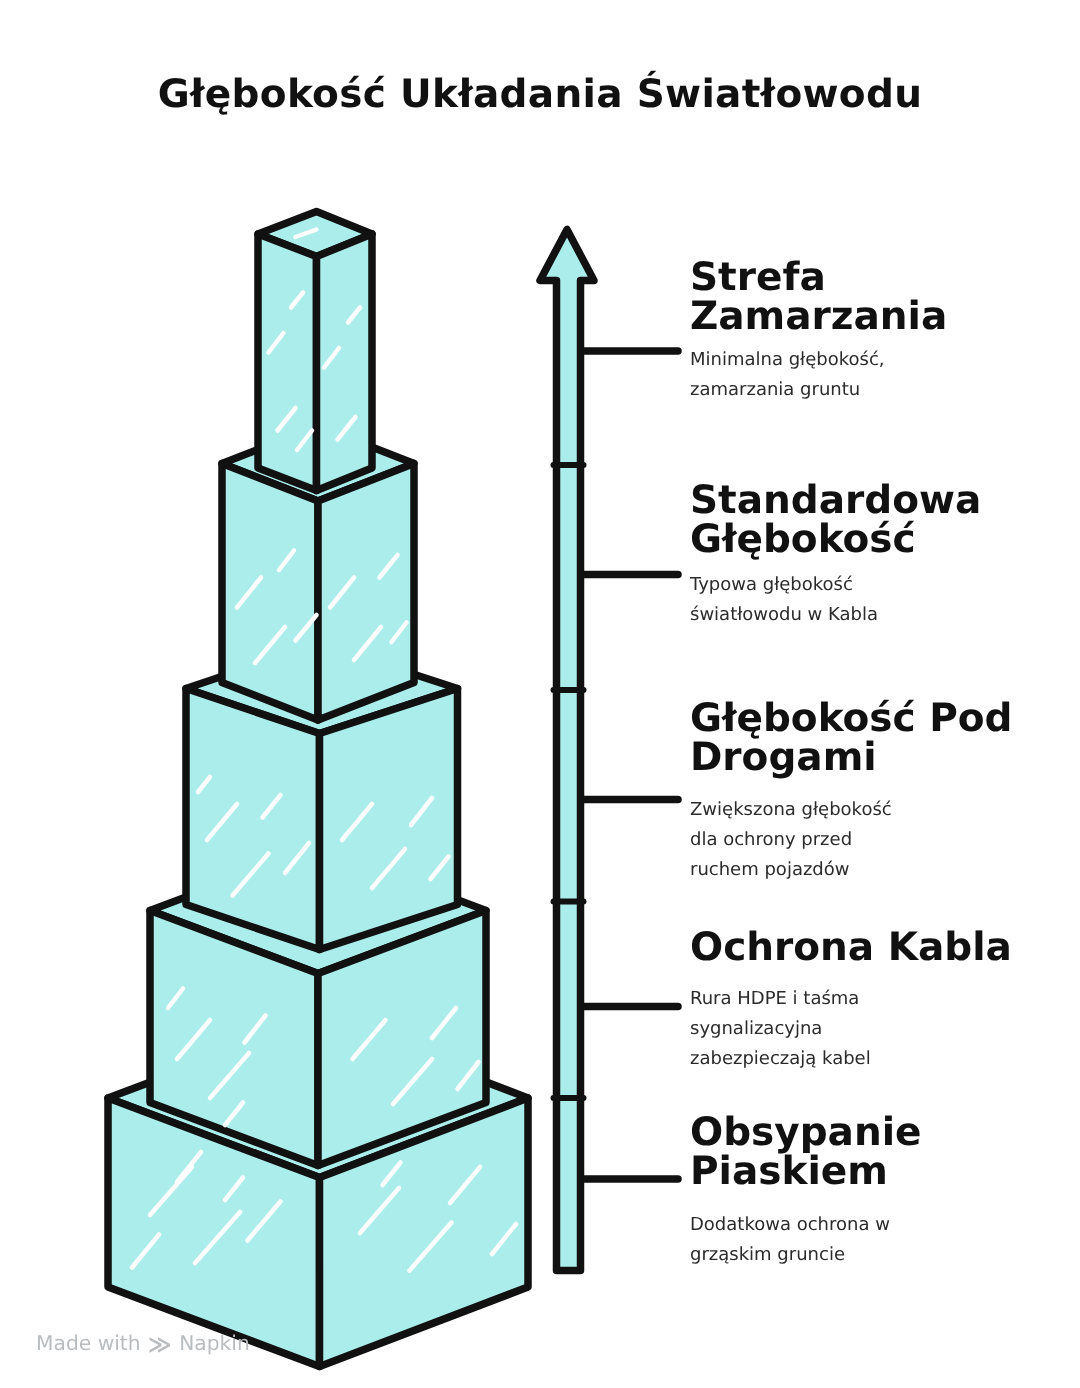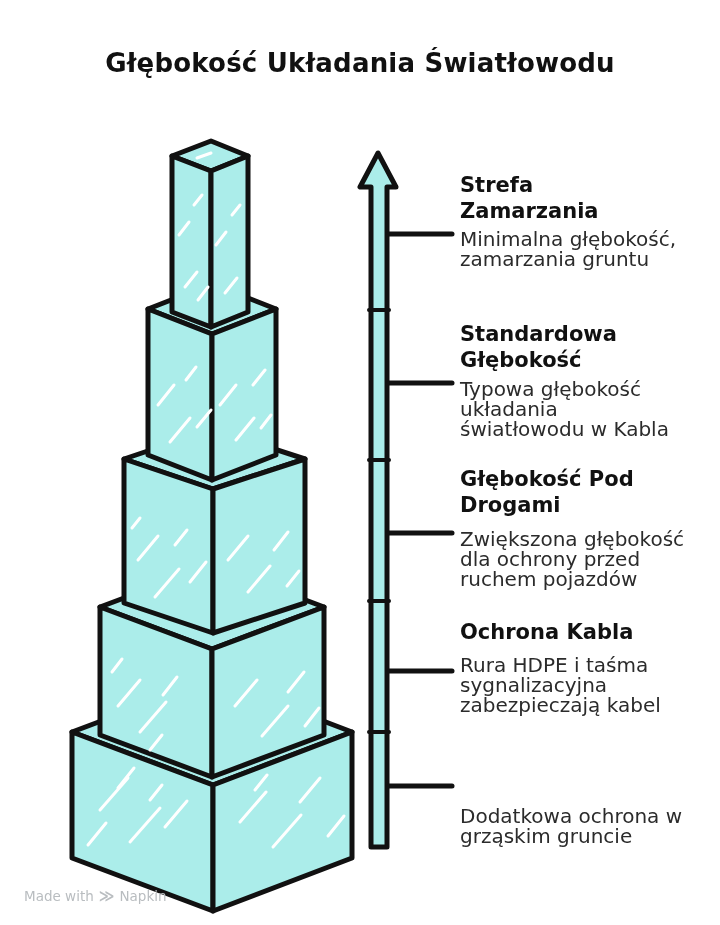--- a/index.html
+++ b/index.html
@@ -22,30 +22,30 @@
     font-size: 26px;
     font-weight: 700;
     color: #111111;
     letter-spacing: 0.2px;
   }
 
   .sec-heading {
     position: absolute;
     left: 460px;
     width: 235px;
-    font-size: 21px;
+    font-size: 26px;
     line-height: 26px;
     font-weight: 700;
     color: #111111;
   }
   .sec-desc {
     position: absolute;
     left: 460px;
     width: 235px;
-    font-size: 20px;
+    font-size: 12px;
     line-height: 20px;
     font-weight: 400;
     color: #2b2b2b;
   }
 
   .watermark {
     position: absolute;
     left: 24px;
     top: 888px;
     display: flex;
@@ -192,21 +192,20 @@
     <div>Minimalna głębokość,</div>
     <div>zamarzania gruntu</div>
   </div>
 
   <div class="sec-heading" style="top:321px">
     <div>Standardowa</div>
     <div>Głębokość</div>
   </div>
   <div class="sec-desc" style="top:379px">
     <div>Typowa głębokość</div>
-    <div>układania</div>
     <div>światłowodu w Kabla</div>
   </div>
 
   <div class="sec-heading" style="top:466px">
     <div>Głębokość Pod</div>
     <div>Drogami</div>
   </div>
   <div class="sec-desc" style="top:529px">
     <div>Zwiększona głębokość</div>
     <div>dla ochrony przed</div>
@@ -215,20 +214,24 @@
 
   <div class="sec-heading" style="top:619px">
     <div>Ochrona Kabla</div>
   </div>
   <div class="sec-desc" style="top:655px">
     <div>Rura HDPE i taśma</div>
     <div>sygnalizacyjna</div>
     <div>zabezpieczają kabel</div>
   </div>
 
+  <div class="sec-heading" style="top:742px">
+    <div>Obsypanie</div>
+    <div>Piaskiem</div>
+  </div>
   <div class="sec-desc" style="top:806px">
     <div>Dodatkowa ochrona w</div>
     <div>grząskim gruncie</div>
   </div>
 
   <div class="watermark">
     <span>Made with</span>
     <span class="glyph">≫</span>
     <span>Napkin</span>
   </div>

